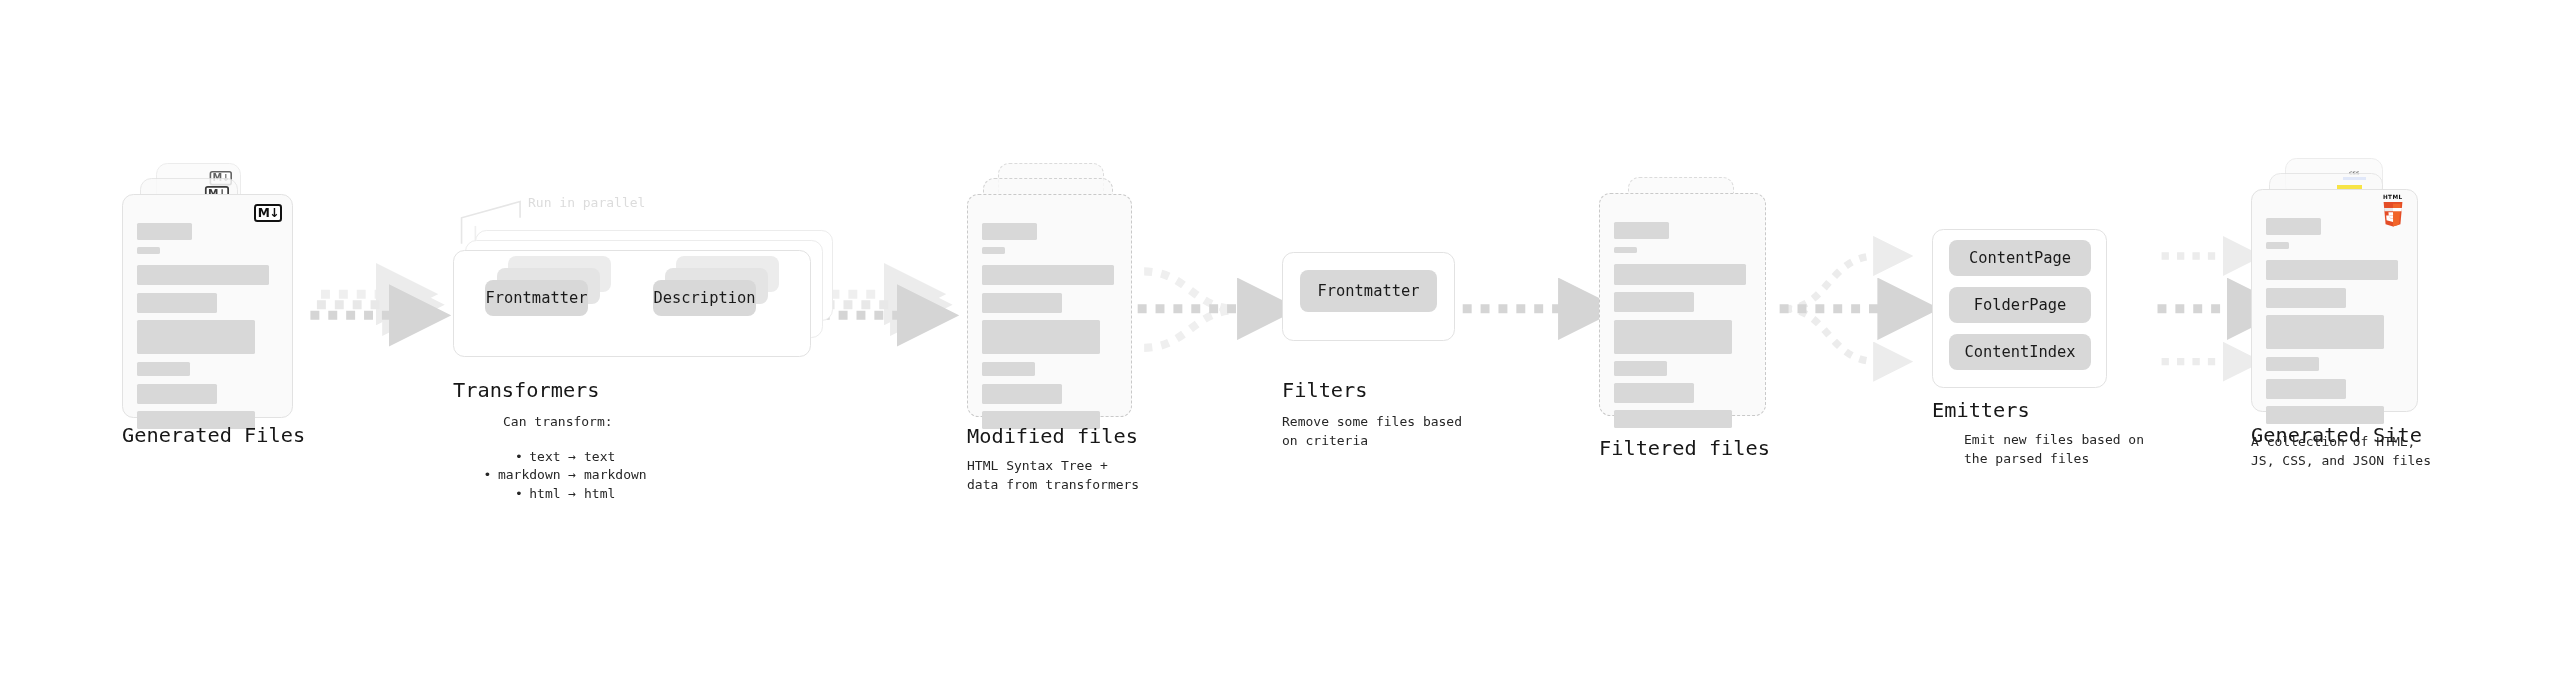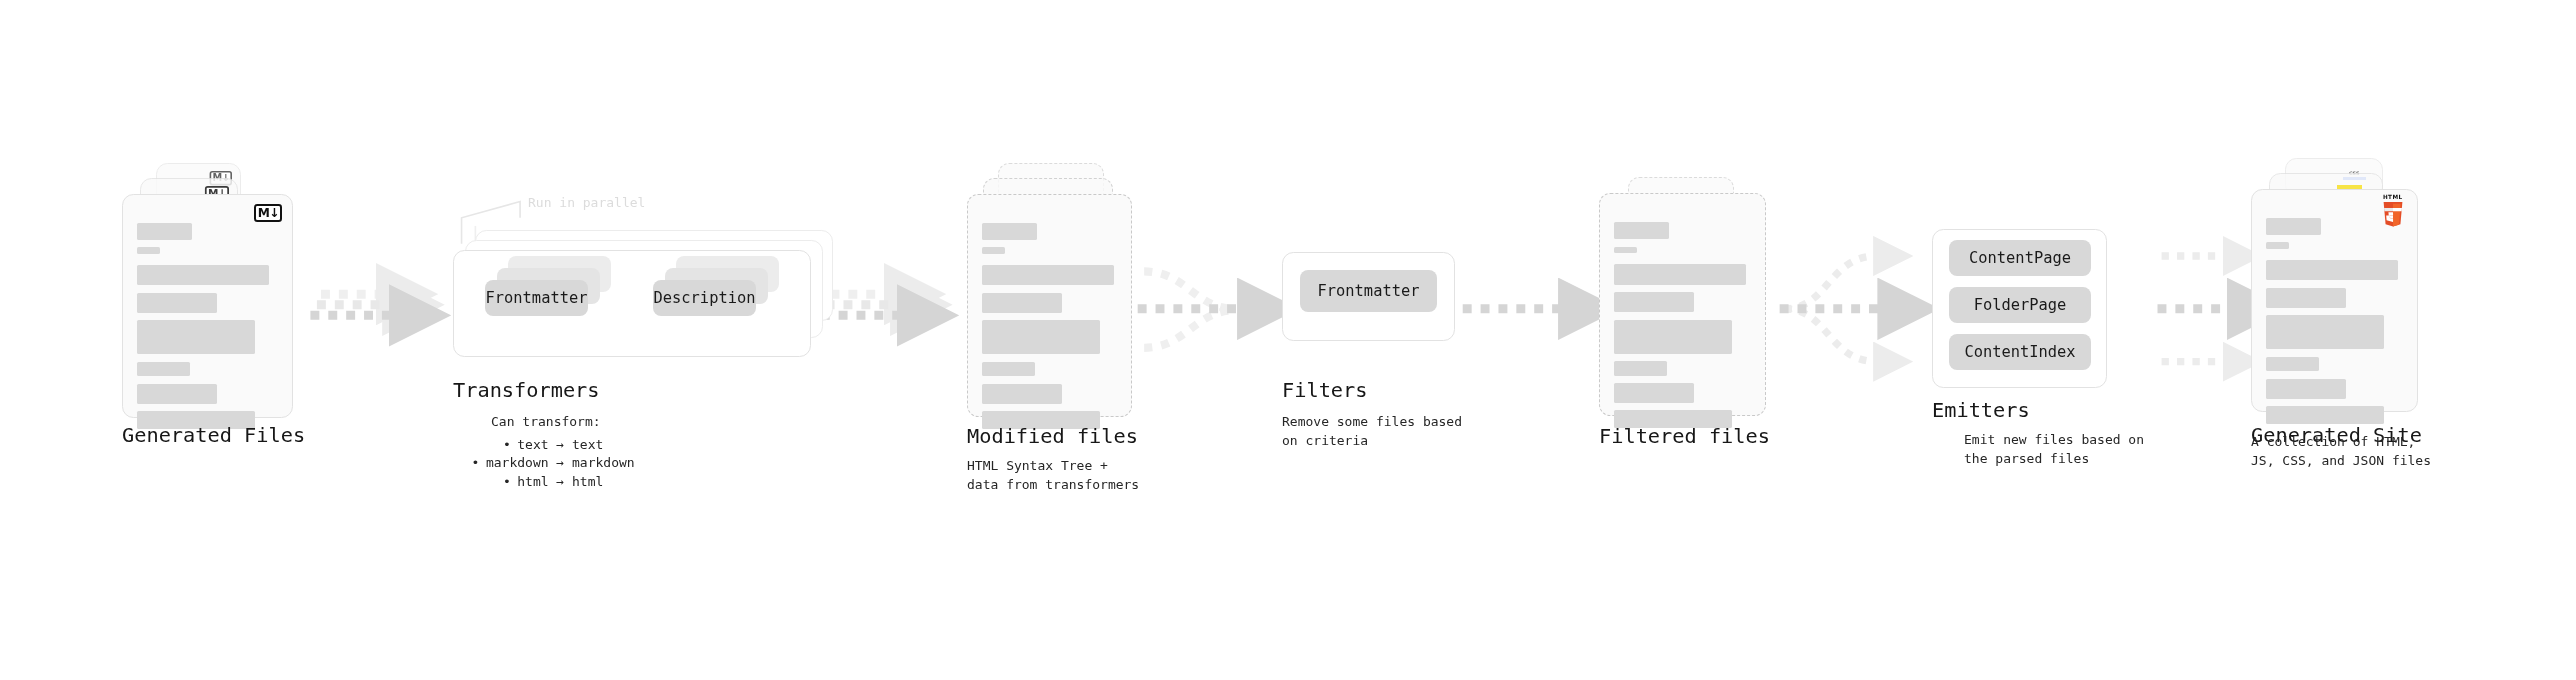--- a/index.html
+++ b/index.html
@@ -159,21 +159,21 @@
     font-size: 13px;
     line-height: 18.7px;
     color: #262626;
     white-space: pre-line;
   }
   .caption-sub.list {
     white-space: normal;
     text-align: center;
   }
   .caption-sub ul {
-    margin: 4px;
+    margin: 16px;
     padding-left: 14.6px;
     list-style: none;
   }
   .caption-sub li::before {
     content: "\2022";
     margin-right: 6.5px;
   }
 
   .parallel-label {
     position: absolute;
@@ -345,21 +345,21 @@
           <div class="doc-line" style="width: 23px; height: 6.5px; margin-bottom: 11.4px;"></div>
           <div class="doc-line" style="width: 132px; height: 20.3px;"></div>
           <div class="doc-line" style="width: 80px; height: 20.3px;"></div>
           <div class="doc-line" style="width: 118px; height: 34px;"></div>
           <div class="doc-line" style="width: 53px; height: 14.6px;"></div>
           <div class="doc-line" style="width: 80px; height: 20.3px;"></div>
           <div class="doc-line" style="width: 118px; height: 18px;"></div>
         </div>
     </div>
   </div>
-  <div class="caption-title" style="left:1599px; top:424px;">Filtered files</div>
+  <div class="caption-title" style="left:1599px; top:436px;">Filtered files</div>
 
   <div class="proc-box" style="left:1932px; top:229px; width:175px; height:159px;"></div>
   <div class="chip" style="left:1949px; top:240px; width:142px; height:36px;">ContentPage</div>
   <div class="chip" style="left:1949px; top:287px; width:142px; height:36px;">FolderPage</div>
   <div class="chip" style="left:1949px; top:334px; width:142px; height:36px;">ContentIndex</div>
   <div class="caption-title" style="left:1932px; top:398px;">Emitters</div>
   <div class="caption-sub" style="left:1932px; top:431px;margin-left:32px;">Emit new files based on
 the parsed files</div>
 
   <div class="doc-stack" style="left:2251px; top:158px;">

